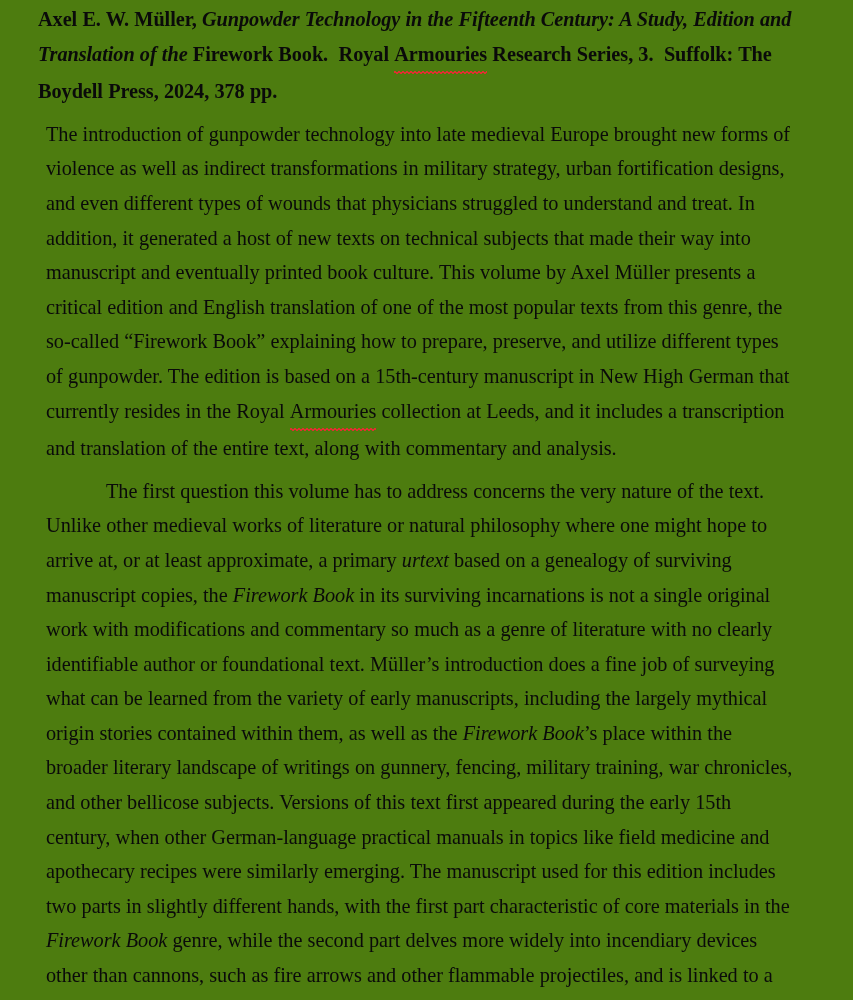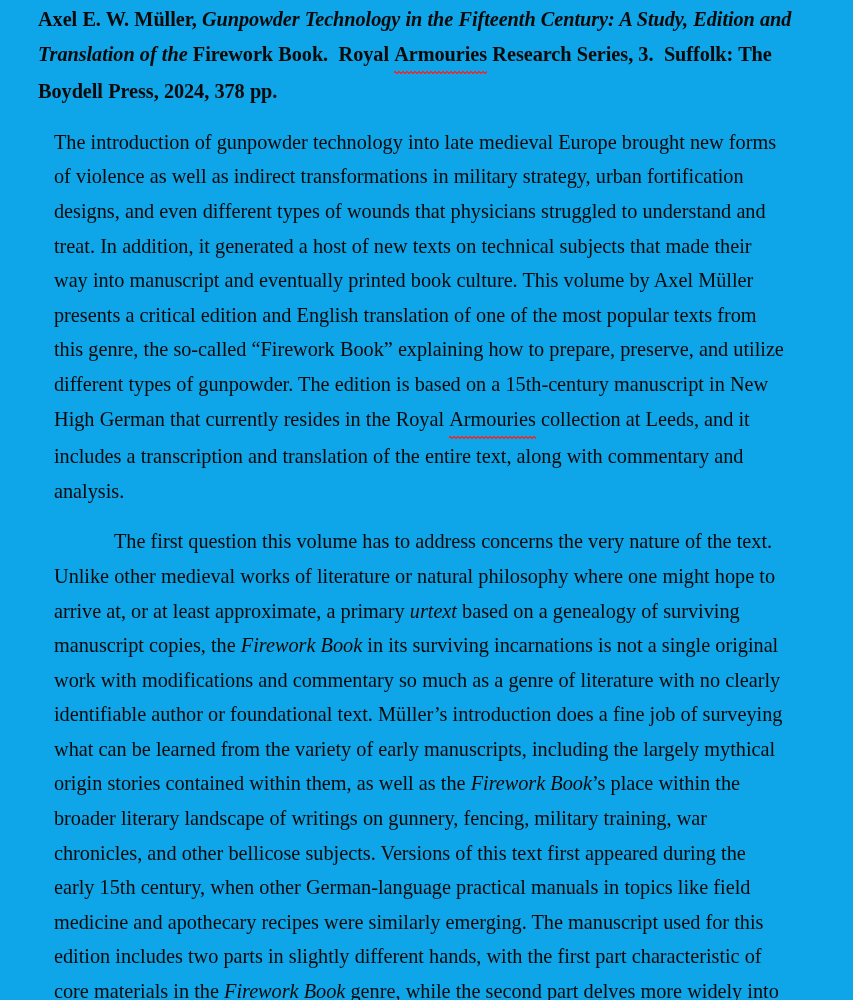--- a/index.html
+++ b/index.html
@@ -13,21 +13,21 @@
     overflow: hidden;
     font-family: "Liberation Serif", "DejaVu Serif", serif;
     color: #0a0a0a;
     -webkit-font-smoothing: antialiased;
   }
 
   .page {
     position: relative;
     width: 853px;
     height: 1000px;
-    background: #0ea5e9;
+    background: #4d7c0f;
     box-sizing: border-box;
     padding: 0;
   }
 
   .doc-body {
     position: absolute;
     left: 38px;
     top: 2px;
     width: 766px;
   }
@@ -47,21 +47,21 @@
   }
   .citation .ro {
     font-style: normal;
   }
 
   
   .para {
     font-size: 20.3px;
     line-height: 34.6px;
     text-align: left;
-    margin: 16px;
+    margin: 8px;
     font-weight: normal;
     letter-spacing: -0.02px;
     word-spacing: 0.1px;
   }
   .para.indent {
     text-indent: 60px;
   }
   .para .it {
     font-style: italic;
     text-align: right;

